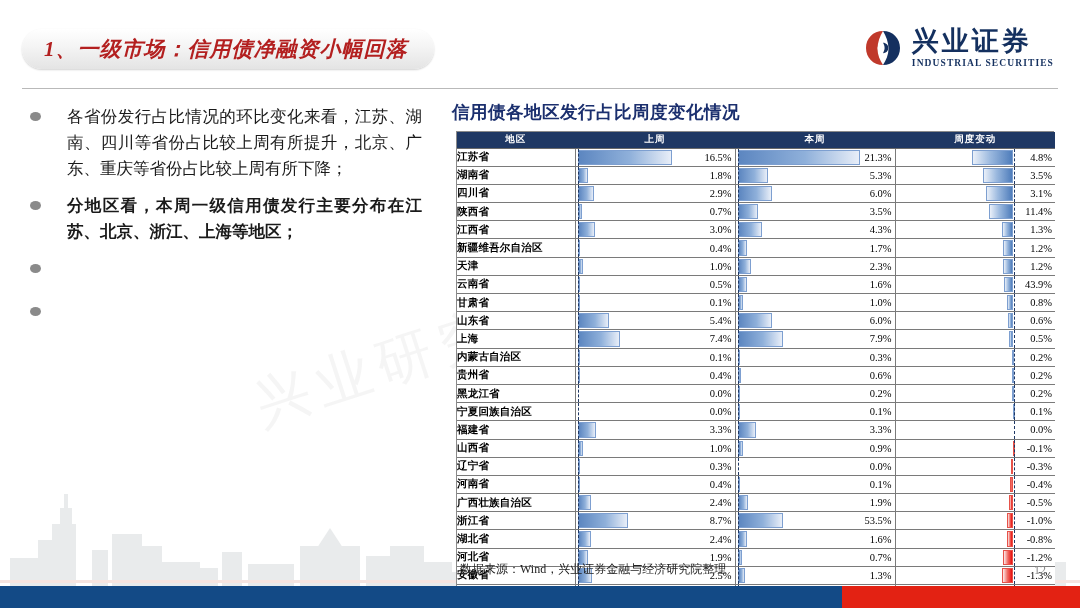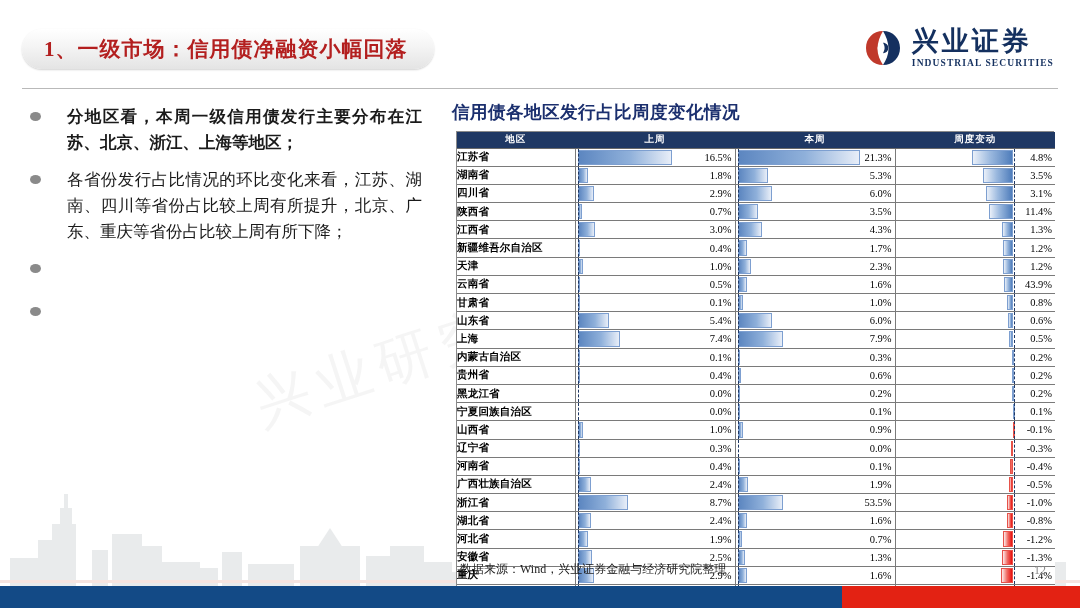--- a/index.html
+++ b/index.html
@@ -54,20 +54,21 @@
     box-shadow: 0 1px 2px rgba(0,0,0,0.18);
     z-index: 4;
   }
   .title-pill .t {
     font-family: "Liberation Serif", "DejaVu Serif", serif;
     font-size: 21px;
     font-weight: bold;
     color: #b31f1f;
     letter-spacing: 1px;
     white-space: nowrap;
+    font-style: italic;
   }
 
   .logo {
     position: absolute;
     right: 26px; top: 28px;
     display: flex;
     align-items: center;
     gap: 9px;
     z-index: 4;
   }
@@ -323,27 +324,27 @@
       <span class="logo-en">INDUSTRIAL SECURITIES</span>
     </span>
   </div>
 
   <div class="hr-top"></div>
 
   <div class="wm">兴业研究</div>
   <div class="wm2">兴业研究</div>
 
   <div class="left-col" id="bullet-list">
+      <div class="bullet">
+        <span class="dot"></span>
+        <span class="btext">各省份发行占比情况的环比变化来看，江苏、湖南、四川等省份占比较上周有所提升，北京、广东、重庆等省份占比较上周有所下降；</span>
+      </div>
       <div class="bullet bold">
         <span class="dot"></span>
         <span class="btext">分地区看，本周一级信用债发行主要分布在江苏、北京、浙江、上海等地区；</span>
-      </div>
-      <div class="bullet">
-        <span class="dot"></span>
-        <span class="btext">各省份发行占比情况的环比变化来看，江苏、湖南、四川等省份占比较上周有所提升，北京、广东、重庆等省份占比较上周有所下降；</span>
       </div>
       <div class="bullet">
         <span class="dot"></span>
       </div>
       <div class="bullet bold gap">
         <span class="dot"></span>
       </div>
     </div>
 
   <div class="tbl-title">信用债各地区发行占比周度变化情况</div>
@@ -627,20 +628,37 @@
               <span class="axis" style="left: 2px;"></span>
               <span class="num">0.1%</span>
             </td>
             <td class="barcell">
               <span class="bar pos" style="left: 117.128px; width: 0.87218px; background: linear-gradient(to left, rgb(79, 125, 187) 0%, rgb(154, 184, 222) 55%, rgb(234, 240, 249) 100%);"></span>
               <span class="axis" style="left: 118px;"></span>
               <span class="num">0.1%</span>
             </td>
           </tr>
           <tr>
+            <td class="region">福建省</td>
+            <td class="barcell">
+              <span class="bar pos" style="left: 2px; width: 18.9685px;"></span>
+              <span class="axis" style="left: 2px;"></span>
+              <span class="num">3.3%</span>
+            </td>
+            <td class="barcell">
+              <span class="bar pos" style="left: 2px; width: 18.9685px;"></span>
+              <span class="axis" style="left: 2px;"></span>
+              <span class="num">3.3%</span>
+            </td>
+            <td class="barcell">
+              <span class="axis" style="left: 118px;"></span>
+              <span class="num">0.0%</span>
+            </td>
+          </tr>
+          <tr>
             <td class="region">山西省</td>
             <td class="barcell">
               <span class="bar pos" style="left: 2px; width: 5.74803px;"></span>
               <span class="axis" style="left: 2px;"></span>
               <span class="num">1.0%</span>
             </td>
             <td class="barcell">
               <span class="bar pos" style="left: 2px; width: 5.17323px;"></span>
               <span class="axis" style="left: 2px;"></span>
               <span class="num">0.9%</span>

